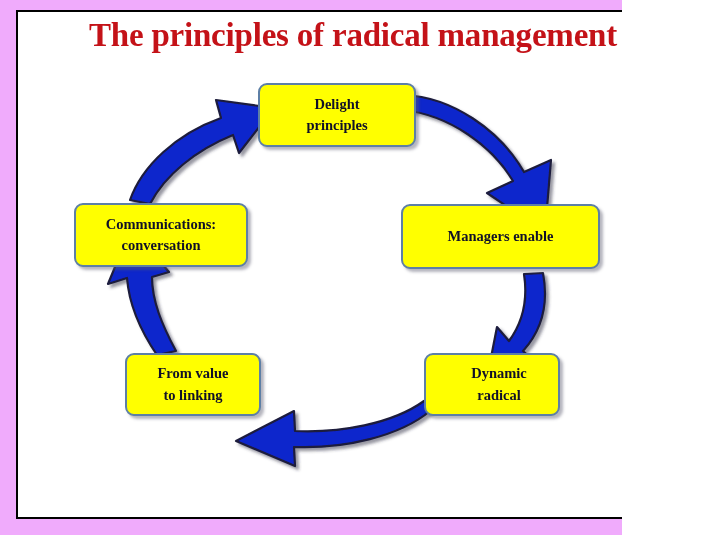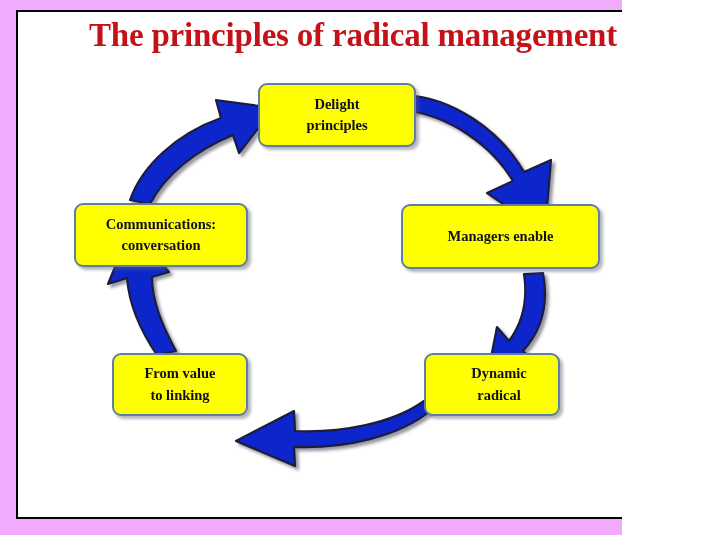--- a/index.html
+++ b/index.html
@@ -74,21 +74,21 @@
     color: #101028;
     font-family: "Liberation Serif", "DejaVu Serif", serif;
     font-weight: bold;
     font-size: 14.5px;
     line-height: 1.45;
     padding: 2px 6px;
   }
   #node-delight      { left: 243px; top: 83px;  width: 158px; height: 64px; margin-left: 15px; }
   #node-managers     { left: 401px; top: 204px; width: 199px; height: 65px; }
   #node-dynamic      { left: 424px; top: 353px; width: 136px; height: 63px; padding-left: 20px; }
-  #node-values       { left: 112px; top: 353px; width: 136px; height: 63px; }
+  #node-values       { left: 125px; top: 353px; width: 136px; height: 63px; }
   #node-communications { left: 74px; top: 203px; width: 174px; height: 64px; }
 </style>
 </head>
 <body>
 
 <div id="slide">
 
   <div id="frame"></div>
 
   <div id="title">The principles of radical management</div>

